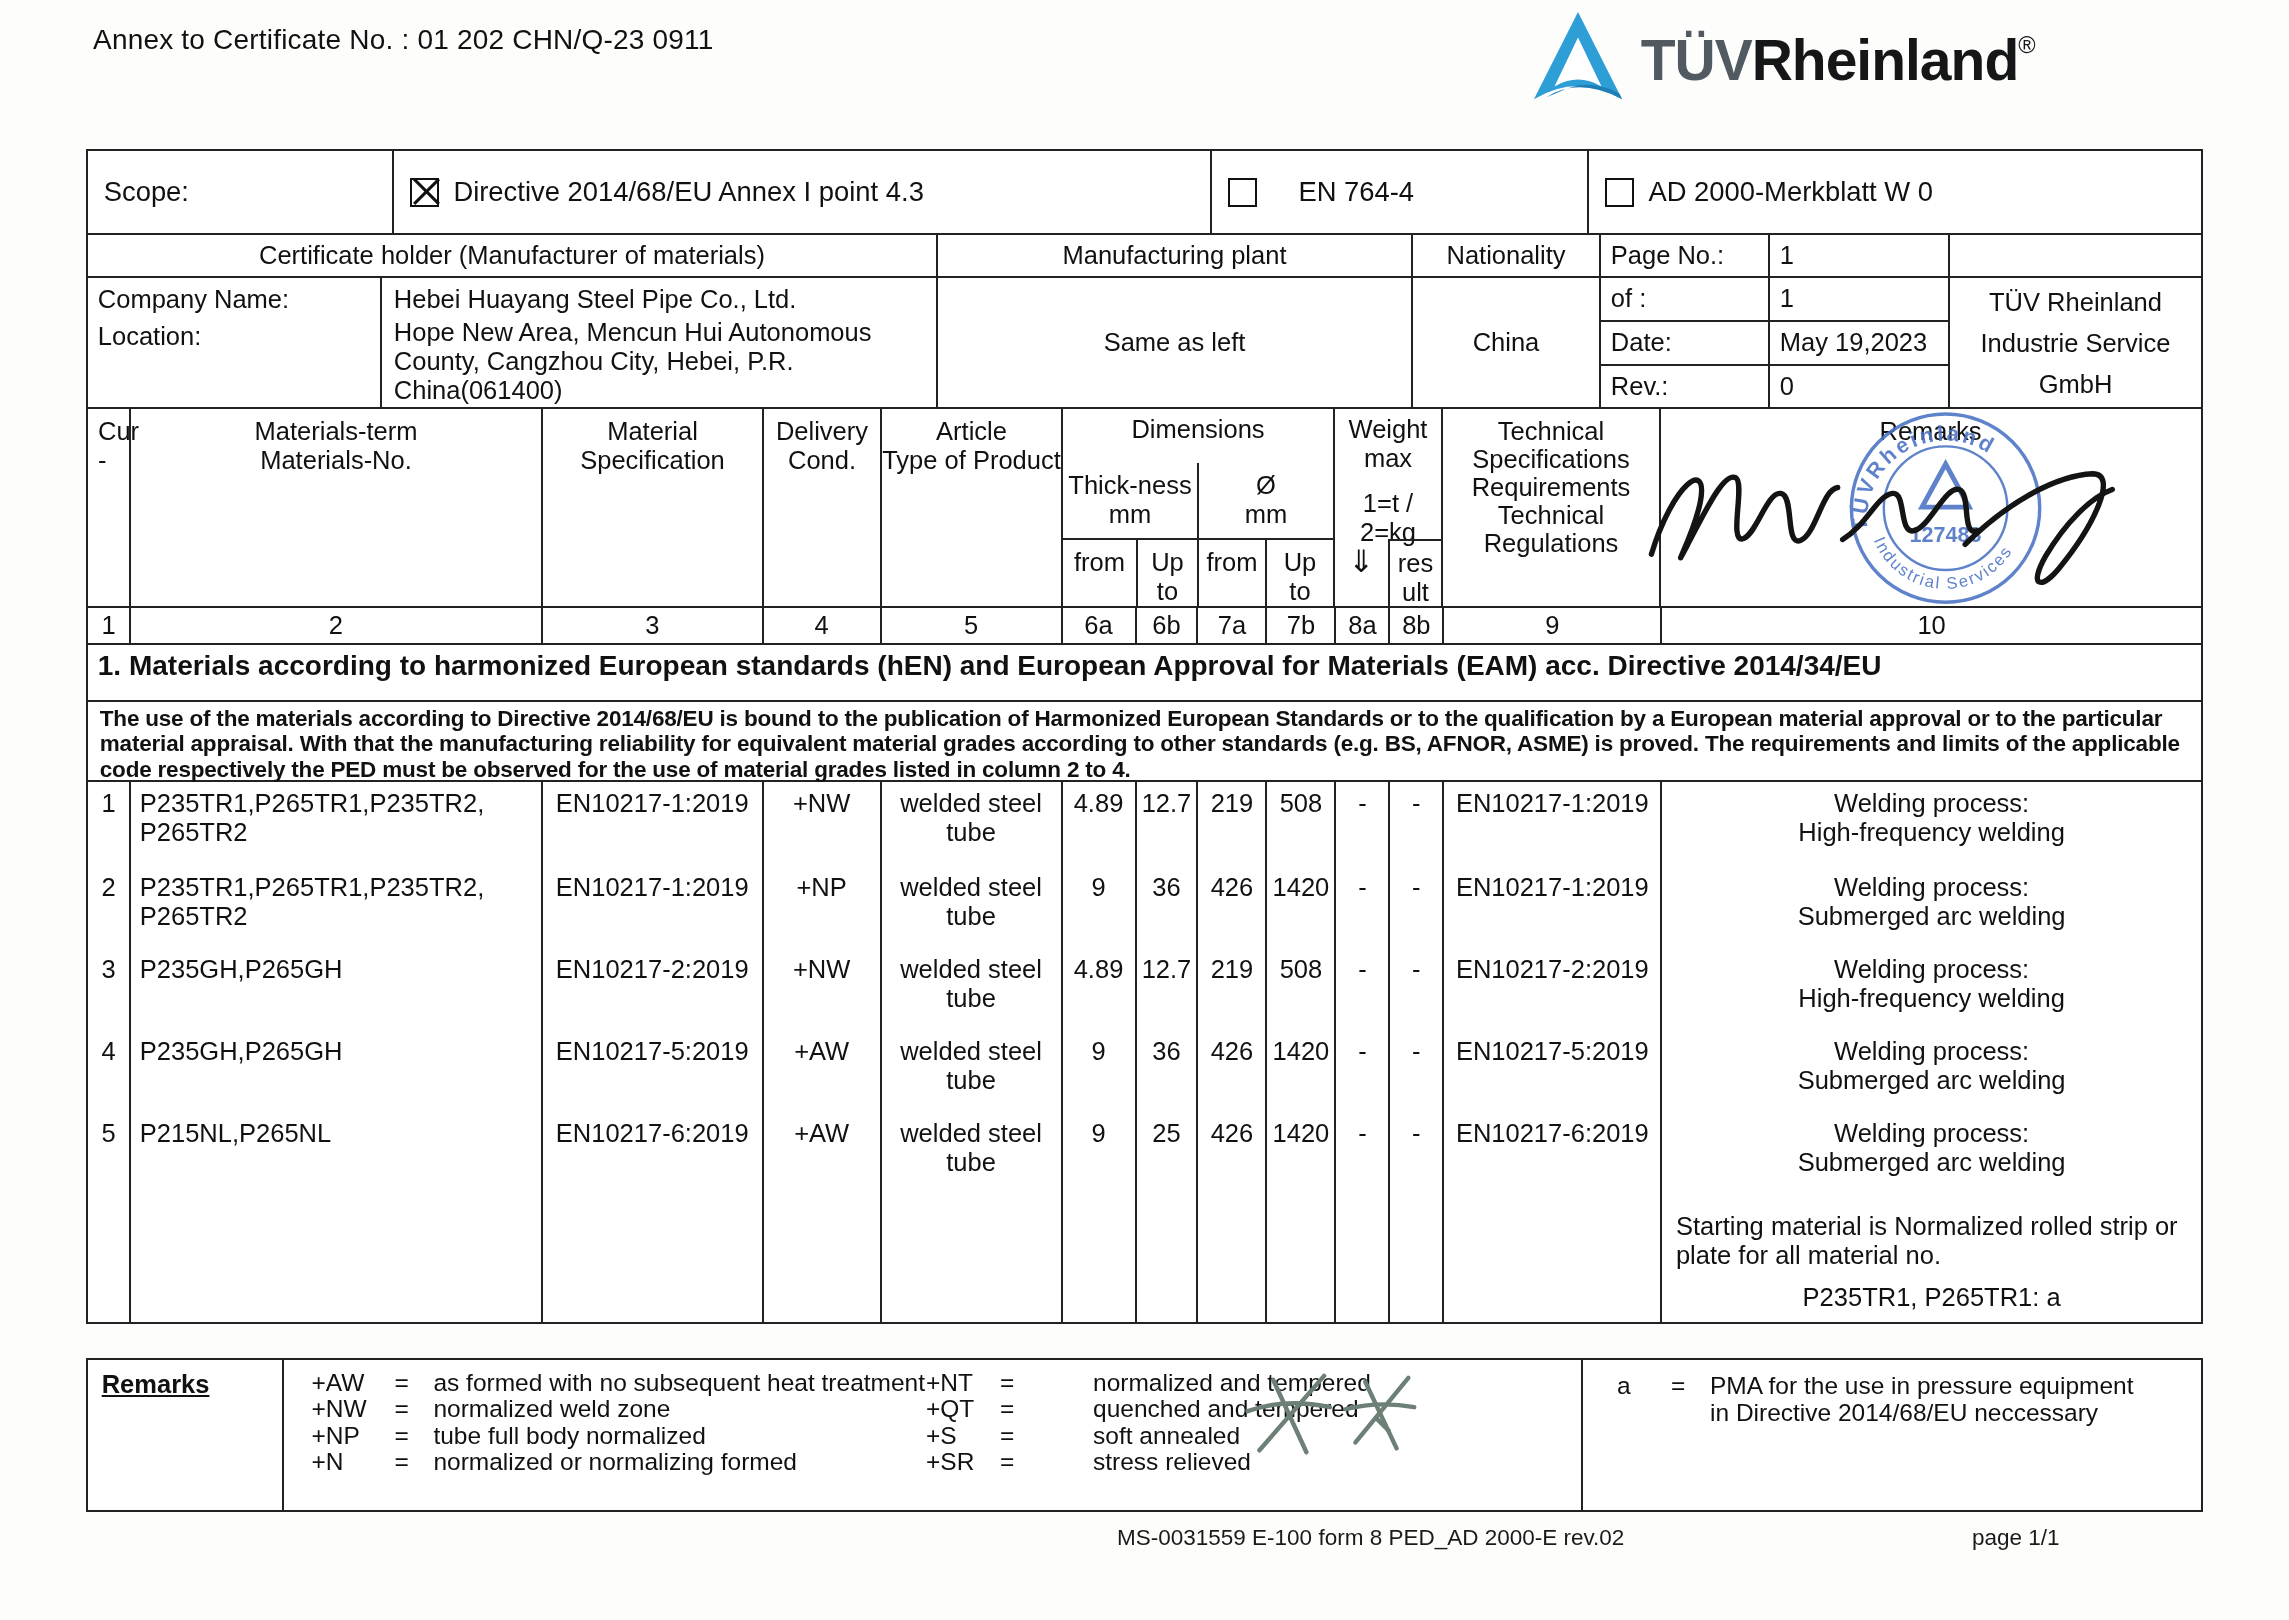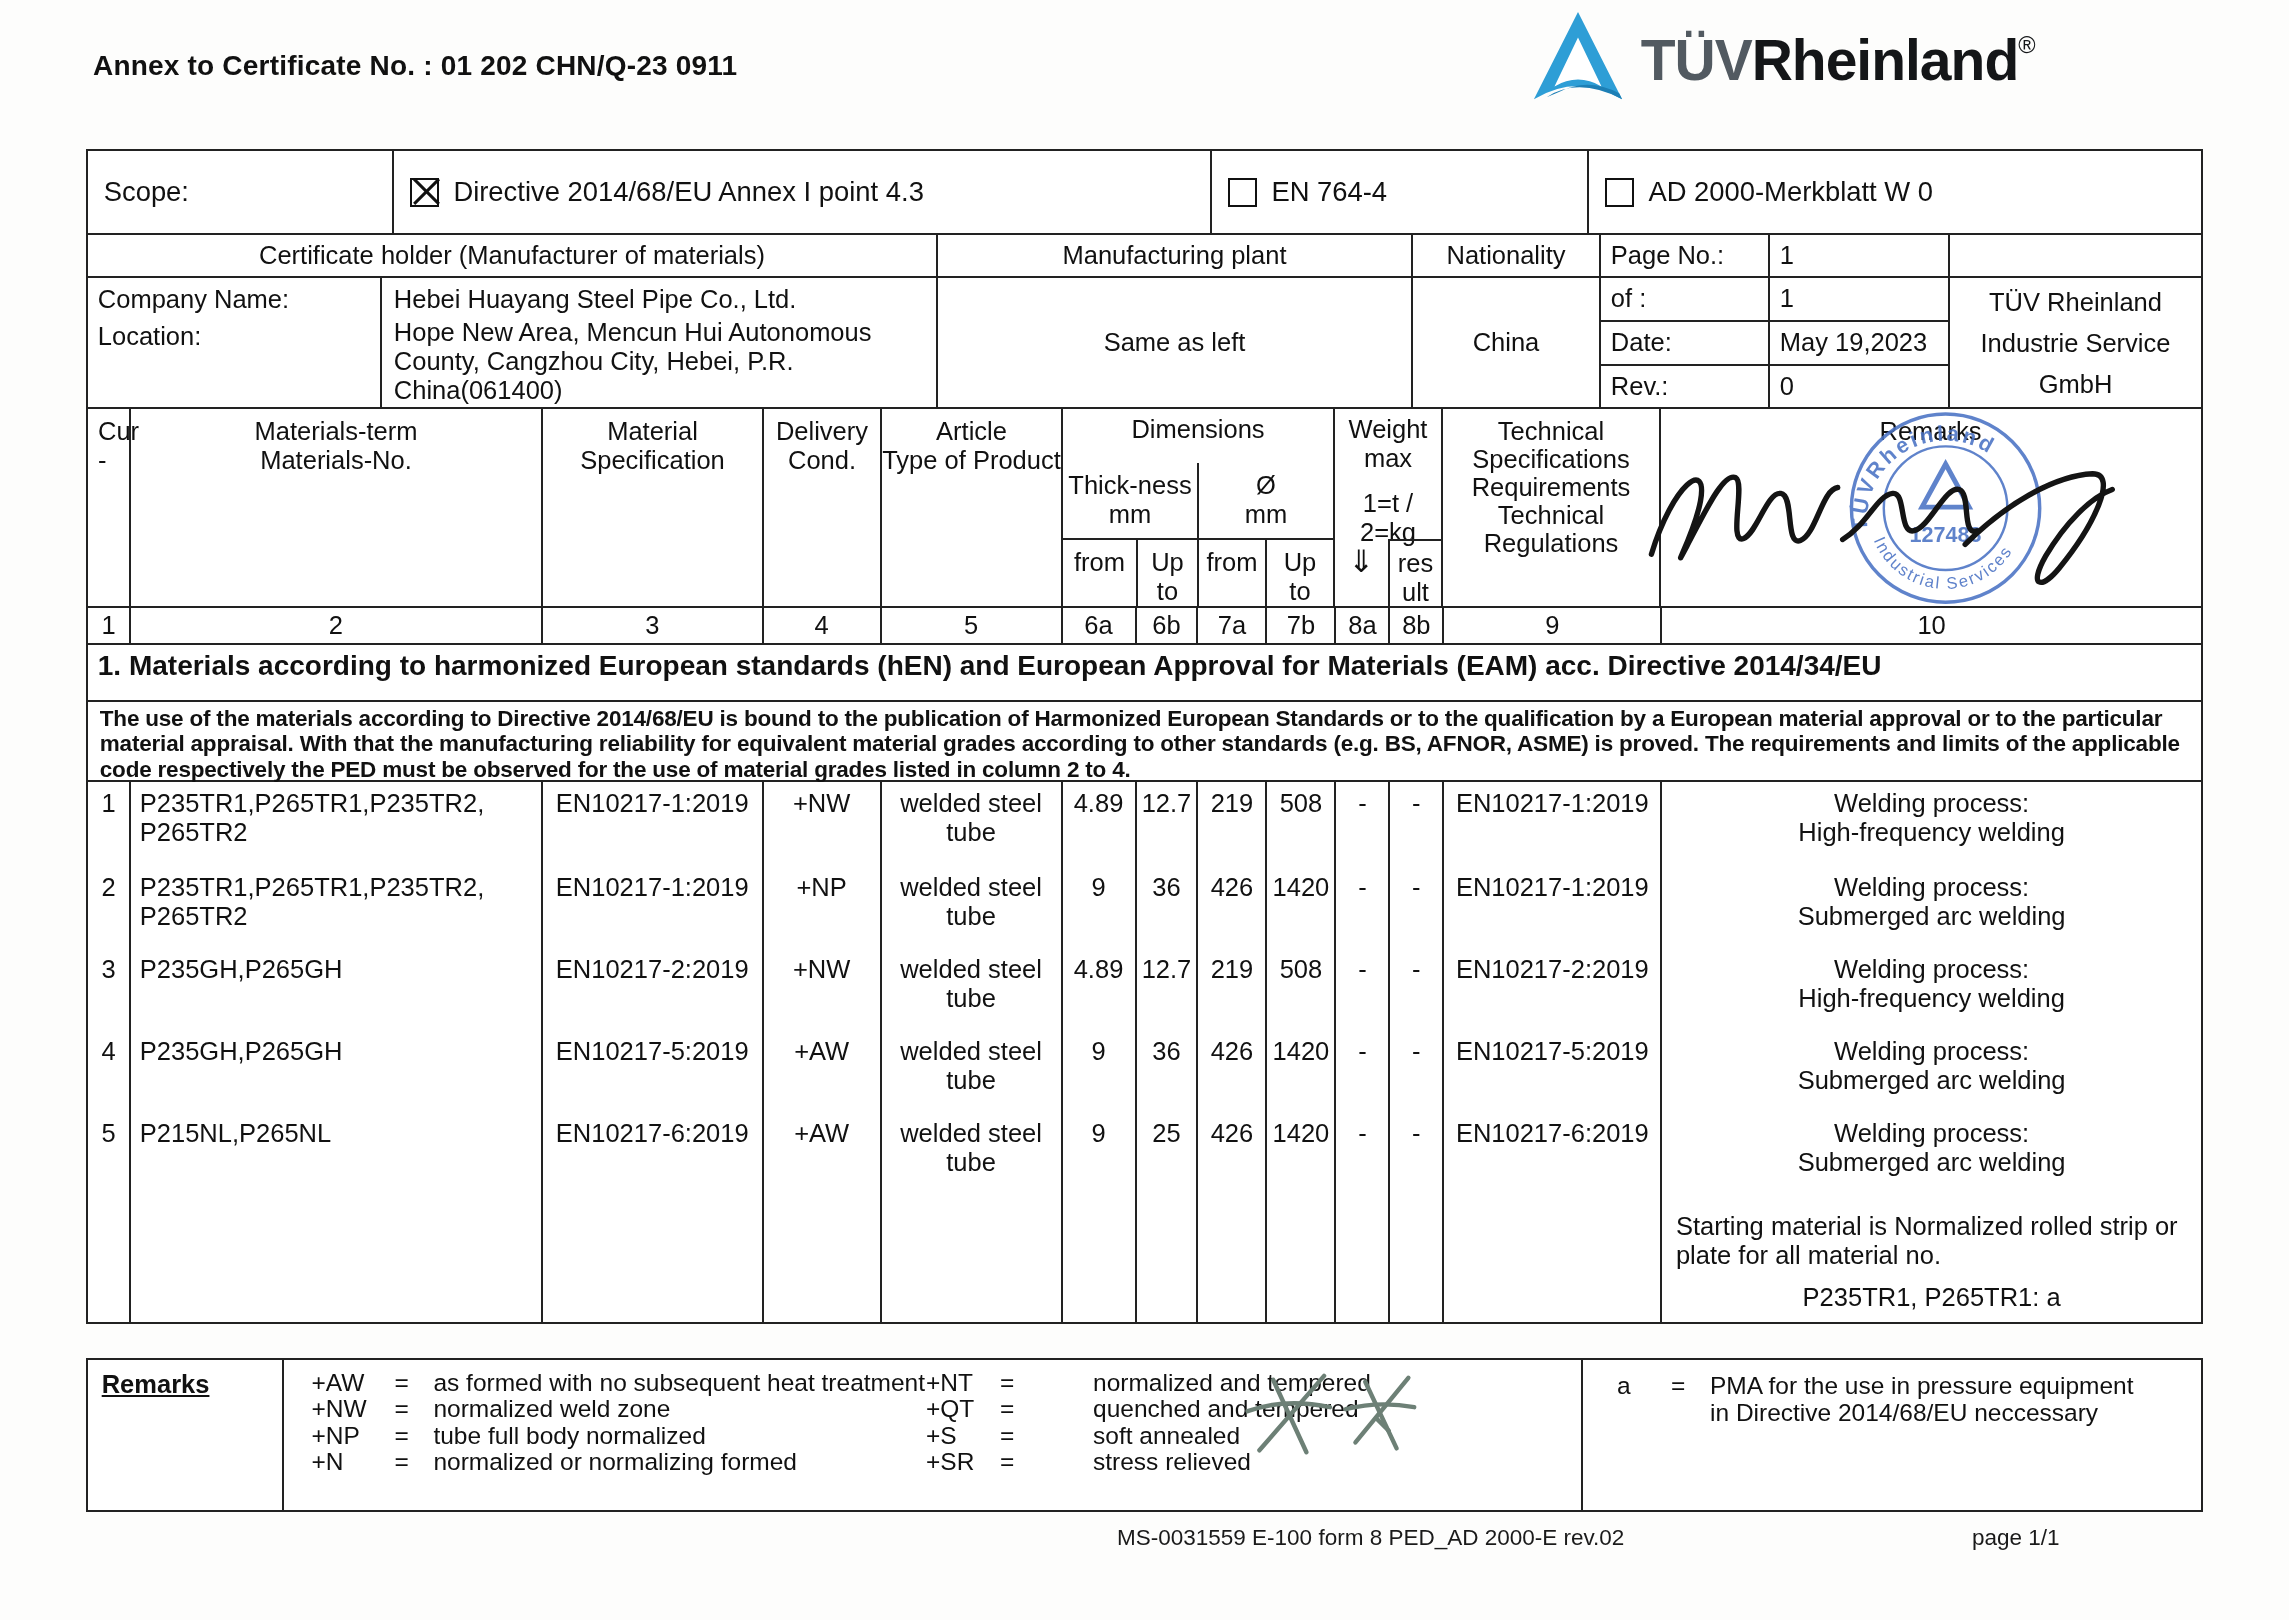--- a/index.html
+++ b/index.html
@@ -1,40 +1,40 @@
 <!DOCTYPE html>
 <html><head>
 <meta charset="utf-8">
 <style>
   html,body{margin:0;padding:0;background:#e8e8e8;}
   .page{position:relative;width:2290px;height:1620px;background:#fdfdfc;
         font-family:"Liberation Sans","DejaVu Sans",sans-serif;color:#111;overflow:hidden;}
   .pre{white-space:pre-line;}
   
-  .doc-title{position:absolute;left:93px;top:50px;font-size:28px;font-weight:bold;letter-spacing:0.2px;}
+  .doc-title{position:absolute;left:93px;top:24px;font-size:28px;font-weight:normal;letter-spacing:0.2px;}
   .logo{position:absolute;left:1529px;top:7.8px;display:flex;align-items:flex-start;}
   .logo-text{margin-left:13.7px;margin-top:19.6px;font-size:57px;font-weight:bold;letter-spacing:-1px;}
   .logo-text .tuv{color:#525a61;}
   .logo-text .rh{color:#141618;}
   .logo-text .reg{font-size:23.5px;vertical-align:27.4px;color:#141618;font-weight:normal;}
   
   .tbl{position:absolute;left:86px;top:149px;width:2117px;border:2.9px solid #222;box-sizing:border-box;background:#fff;}
   .tbl *{box-sizing:border-box;}
   .row{display:flex;}
   .bl{border-left:2px solid #222;}
   .bt{border-top:2px solid #222;}
   .bt3{border-top:2.9px solid #222;}
   .bb{border-bottom:2px solid #222;}
   .br{border-right:2px solid #222;}
   
   .scope-row{height:82px;font-size:27.4px;}
   .scope-row .cell{display:flex;align-items:center;padding-left:15.7px;}
   .sc1{width:304px;}
   .sc2{width:818px;}
-  .sc3{width:377px;}
+  .sc3{width:377px;gap:27px;}
   .sc4{flex:1;}
   .cb{width:29px;height:29px;border:2.9px solid #111;margin-right:14.7px;position:relative;flex:none;}
   .cb.checked::before,.cb.checked::after{content:"";position:absolute;left:-2.9px;top:10.8px;width:35px;height:2.9px;background:#111;}
   .cb.checked::before{transform:rotate(45deg);}
   .cb.checked::after{transform:rotate(-45deg);}
   
   .bandB{height:174px;font-size:25.5px;}
   .colgrp{display:flex;flex-direction:column;}
   .hcell{height:43px;display:flex;align-items:center;justify-content:center;text-align:center;}
   .labcol{width:294px;padding:7.8px 0 0 9.8px;}

